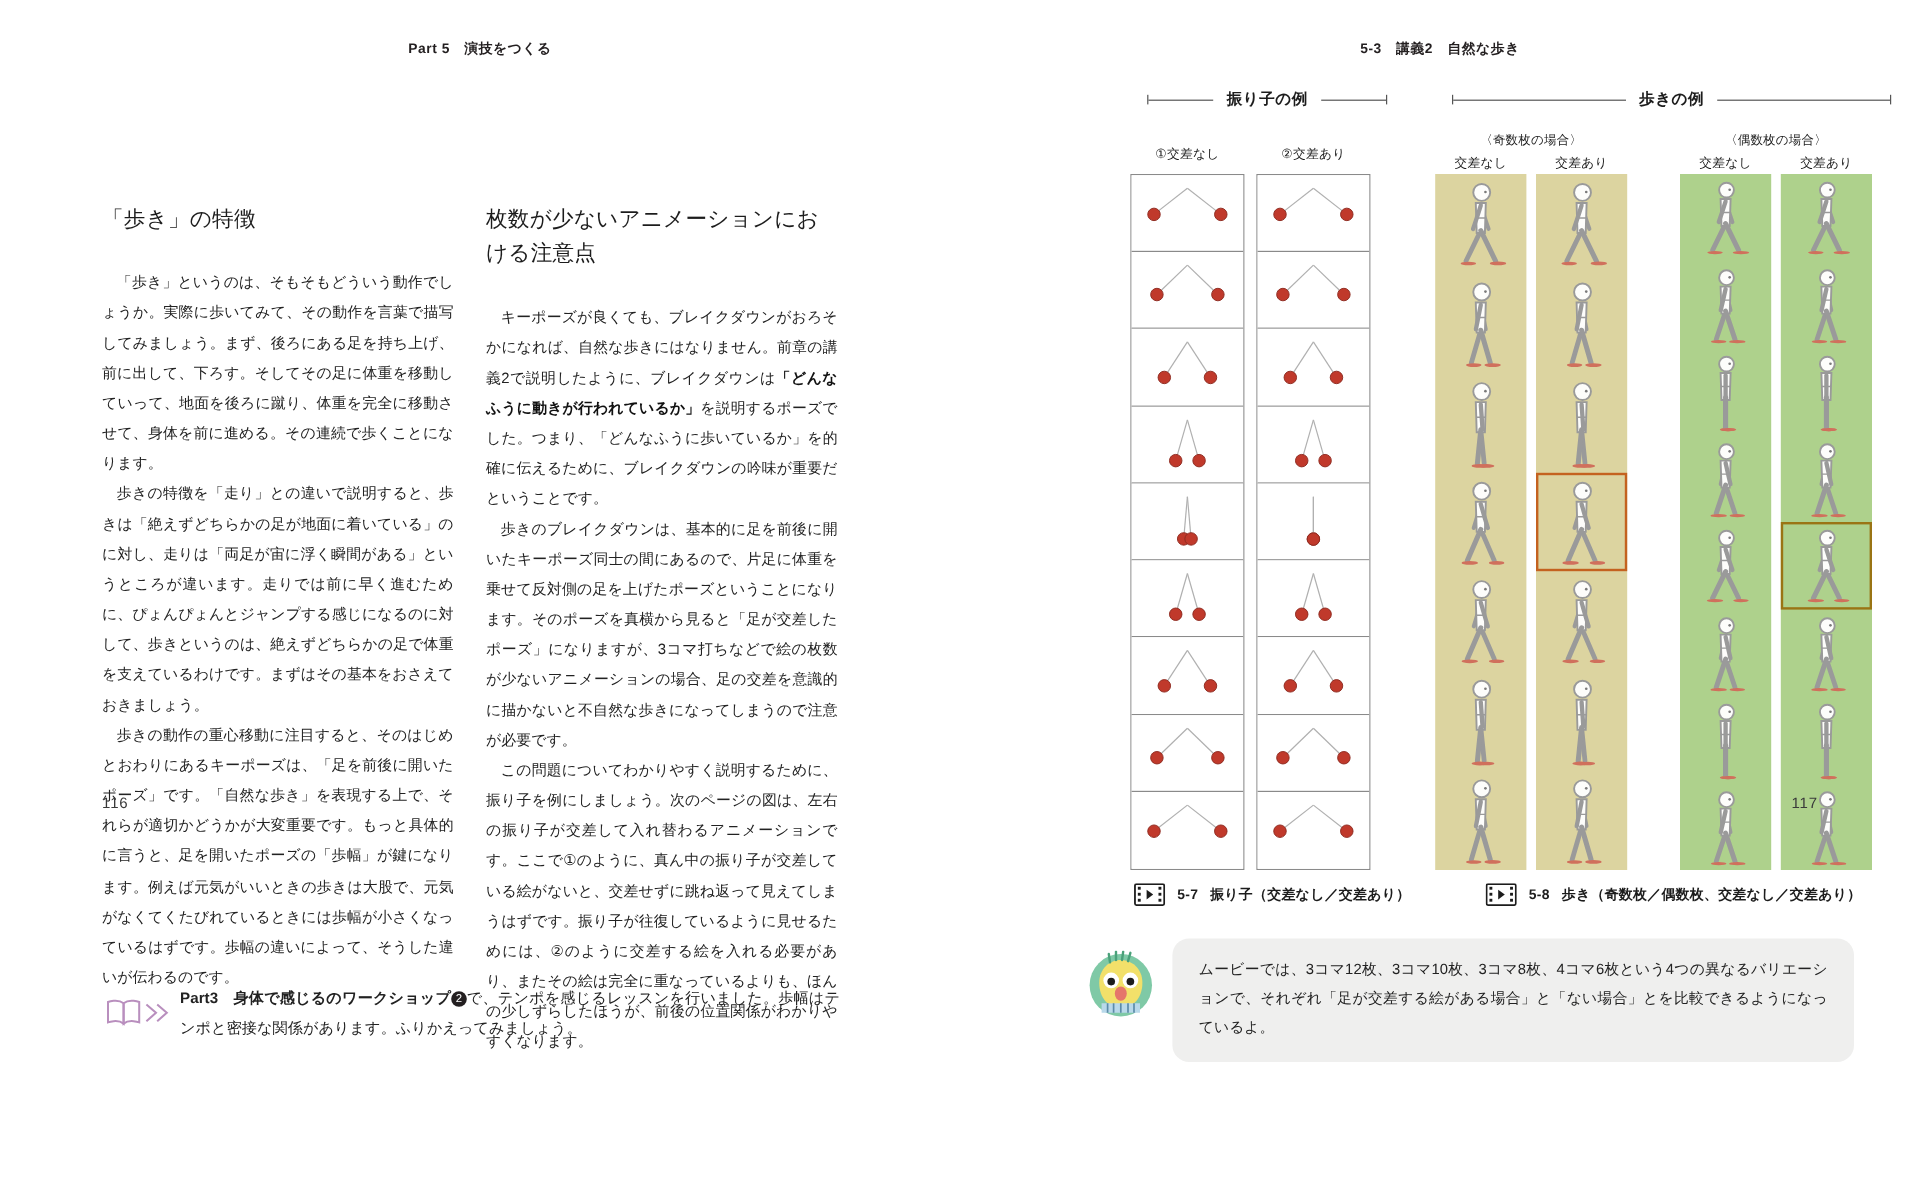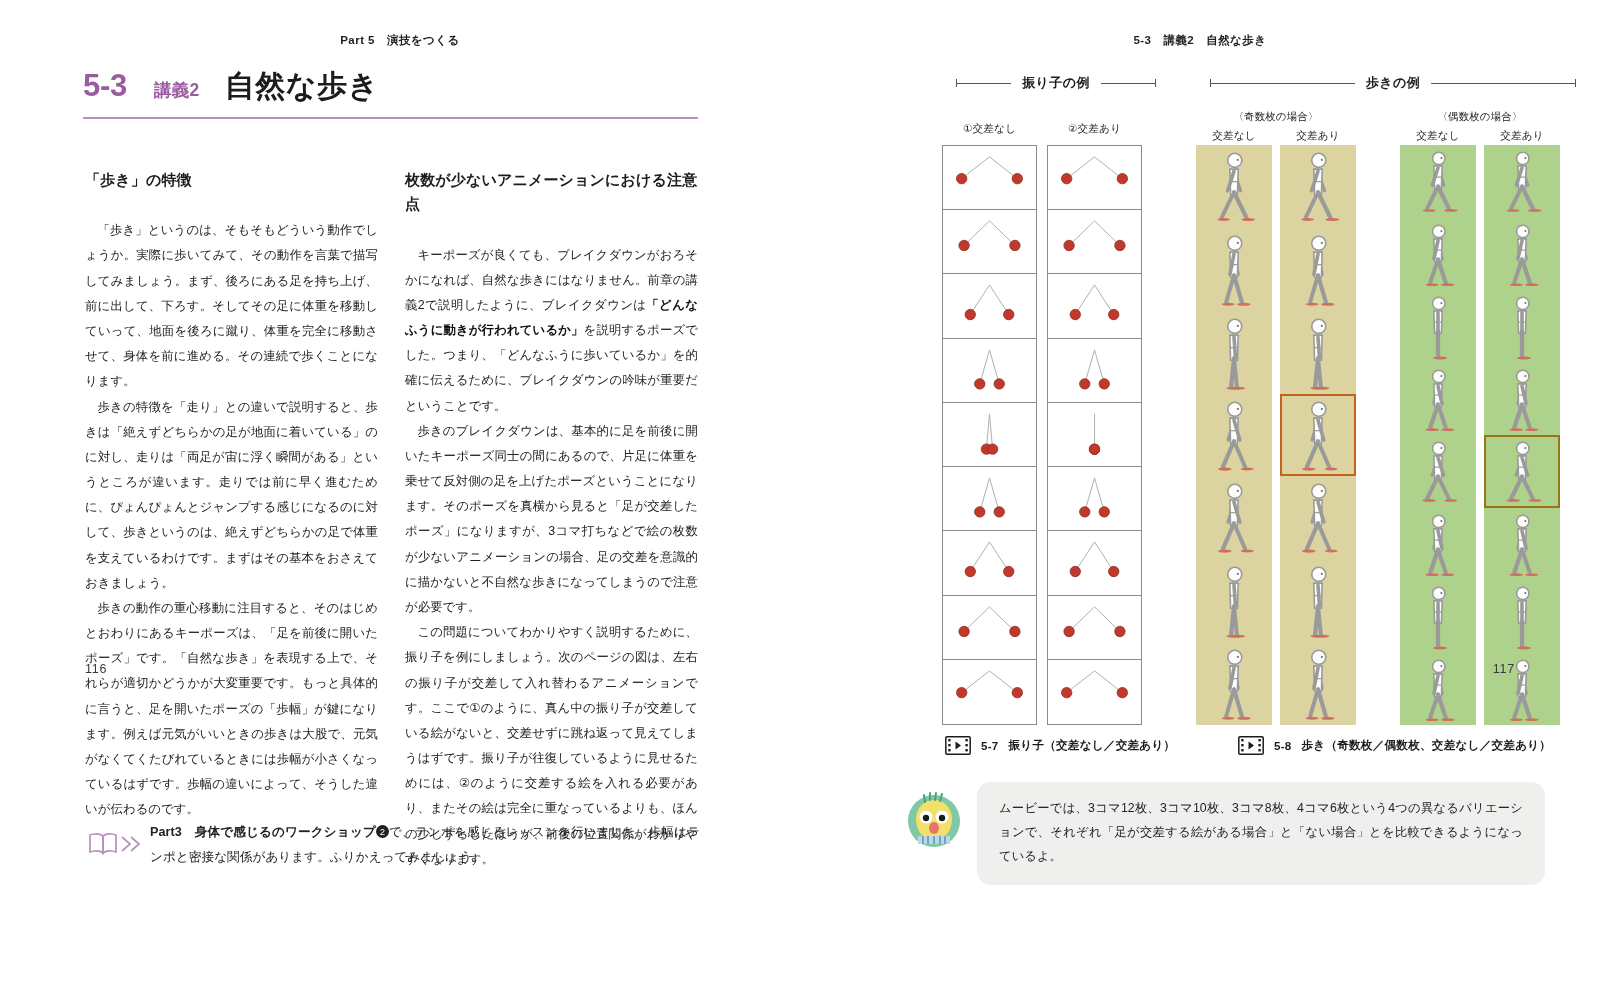--- a/index.html
+++ b/index.html
@@ -41,21 +41,21 @@
     letter-spacing:.02em;
   }
   .title-rule{
     margin-top:10px;height:2px;background:#b98fbe;width:615px;
   }
 
   
   .cols{position:absolute;left:85px;top:168px;width:613px;display:flex;gap:27px;}
   .col{width:293px;}
   .subhead{
-    font-size:15px;font-weight:bold;color:#1c1c1c;
+    font-size:18px;font-weight:normal;color:#1c1c1c;
     line-height:1.62;letter-spacing:.01em;
     display:inline;
     background-image:linear-gradient(#b98fbe,#b98fbe);
     background-repeat:no-repeat;
     background-size:100% 1.6px;
     background-position:0 1.48em;
     padding-bottom:2px;
     margin-top:46px;
   }
   .subhead-wrap{margin-bottom:26px;}
@@ -157,28 +157,20 @@
 </style>
 </head>
 <body>
 
 <div class="spread">
 
   <div class="page page-left">
 
     <div class="runhead runhead-left">Part 5　演技をつくる</div>
 
-    <div class="titlebar">
-      <div class="title-row">
-        <span class="t-num">5-3</span>
-        <span class="t-lecture">講義2</span>
-        <span class="t-main">自然な歩き</span>
-      </div>
-      <div class="title-rule"></div>
-    </div>
 
     <div class="cols">
 
       <div class="col">
         <div class="subhead-wrap">
           <span class="subhead">「歩き」の特徴</span>
         </div>
         <p class="body-p">「歩き」というのは、そもそもどういう動作でしょうか。実際に歩いてみて、その動作を言葉で描写してみましょう。まず、後ろにある足を持ち上げ、前に出して、下ろす。そしてその足に体重を移動していって、地面を後ろに蹴り、体重を完全に移動させて、身体を前に進める。その連続で歩くことになります。</p>
         <p class="body-p">歩きの特徴を「走り」との違いで説明すると、歩きは「絶えずどちらかの足が地面に着いている」のに対し、走りは「両足が宙に浮く瞬間がある」というところが違います。走りでは前に早く進むために、ぴょんぴょんとジャンプする感じになるのに対して、歩きというのは、絶えずどちらかの足で体重を支えているわけです。まずはその基本をおさえておきましょう。</p>
         <p class="body-p">歩きの動作の重心移動に注目すると、そのはじめとおわりにあるキーポーズは、「足を前後に開いたポーズ」です。「自然な歩き」を表現する上で、それらが適切かどうかが大変重要です。もっと具体的に言うと、足を開いたポーズの「歩幅」が鍵になります。例えば元気がいいときの歩きは大股で、元気がなくてくたびれているときには歩幅が小さくなっているはずです。歩幅の違いによって、そうした違いが伝わるのです。</p>

